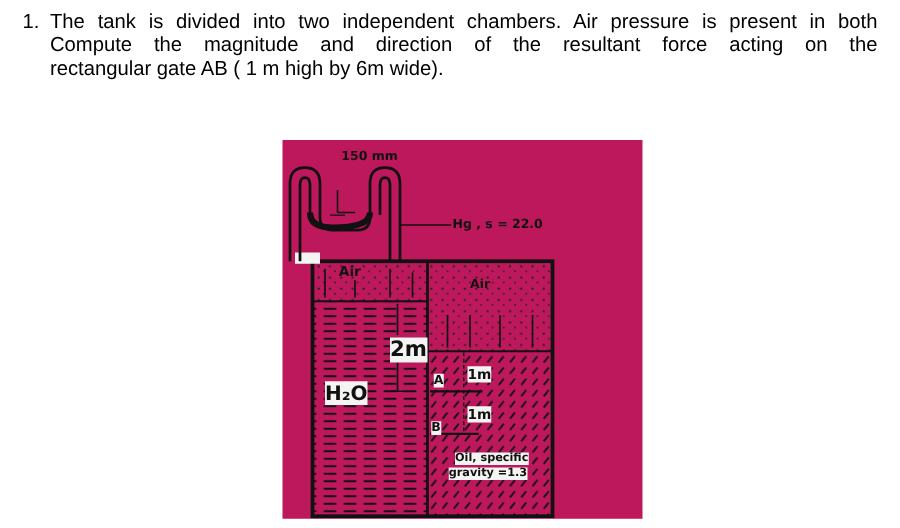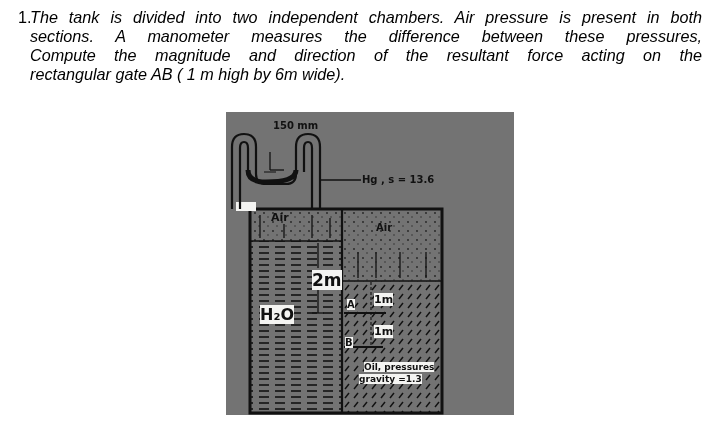--- a/index.html
+++ b/index.html
@@ -1,33 +1,32 @@
 <!DOCTYPE html>
 <html><head>
   <meta charset="utf-8">
   <style>
     html, body { margin: 0; padding: 0; background: #ffffff; }
     body { width: 720px; height: 422px; position: relative; overflow: hidden; font-family: "Liberation Sans", sans-serif; color: #000; }
     .problem { position: absolute; left: 18px; top: 8px; width: 684px; font-size: 16.2px; line-height: 19px; }
     .problem .num { position: absolute; left: 0; top: 0; }
-    .problem .body { margin-left: 12px; text-align: justify; font-style: italic; }
+    .problem .body { margin-left: 22px; text-align: justify; }
     .problem .body span { display: block; }
     .problem .body .l1, .problem .body .l2, .problem .body .l3 { text-align-last: justify; }
-    .figure { position: absolute; left: 226px; top: 112px; width: 288px; height: 303px; background: #737373; }
+    .figure { position: absolute; left: 226px; top: 112px; width: 288px; height: 303px; background: #be185d; }
     .figure svg { position: absolute; left: 0; top: 0; }
     .lbl { position: absolute; font-family: "DejaVu Sans", sans-serif; font-weight: bold; color: #111; white-space: nowrap; }
   </style>
 </head>
 <body>
 
 <div class="problem">
   <span class="num">1.</span>
   <div class="body">
     <span class="l1">The tank is divided into two independent chambers.  Air pressure is present in both</span>
-    <span class="l2">sections.   A manometer measures the difference between these pressures,</span>
     <span class="l3">Compute the magnitude and direction of the resultant force acting on the</span>
     <span class="l4">rectangular gate AB ( 1 m high by 6m wide).</span>
   </div>
 </div>
 
 <div class="figure">
   <svg width="288" height="303" viewBox="0 0 288 303">
     <defs>
       <pattern id="dots" width="9" height="9" patternUnits="userSpaceOnUse">
         <circle cx="2" cy="2" r="0.9" fill="#222"></circle>
@@ -91,24 +90,24 @@
       <line x1="174" y1="140" x2="174" y2="166"></line>
       <line x1="200" y1="140" x2="200" y2="166"></line>
     </g>
 
     <line x1="118" y1="201" x2="160" y2="201" stroke="#111" stroke-width="1.8"></line>
     <line x1="118" y1="235" x2="157" y2="235" stroke="#111" stroke-width="1.8"></line>
     <line x1="145" y1="170" x2="145" y2="235" stroke="#111" stroke-width="1.1" stroke-dasharray="3,2"></line>
   </svg>
 
   <span class="lbl" style="left:47px; top:8px; font-size:10px;">150 mm</span>
-  <span class="lbl" style="left:136px; top:62px; font-size:10px;">Hg , s = 13.6</span>
+  <span class="lbl" style="left:136px; top:62px; font-size:10px;">Hg , s = 22.0</span>
   <span class="lbl" style="left:45px; top:99px; font-size:11px;">Air</span>
   <span class="lbl" style="left:150px; top:110px; font-size:10px;">Air</span>
   <span class="lbl" style="left:86px; top:158px; font-size:17px; background:#f4f4f2;">2m</span>
   <span class="lbl" style="left:34px; top:193px; font-size:16px; background:#f4f4f2;">H₂O</span>
   <span class="lbl" style="left:121px; top:187px; font-size:10px; background:#f4f4f2;">A</span>
   <span class="lbl" style="left:119px; top:225px; font-size:10px; background:#f4f4f2;">B</span>
   <span class="lbl" style="left:148px; top:181px; font-size:11px; background:#f4f4f2;">1m</span>
   <span class="lbl" style="left:148px; top:213px; font-size:11px; background:#f4f4f2;">1m</span>
-  <span class="lbl" style="left:138px; top:250px; font-size:9px; background:#f4f4f2;">Oil, pressures</span>
+  <span class="lbl" style="left:138px; top:250px; font-size:9px; background:#f4f4f2;">Oil, specific</span>
   <span class="lbl" style="left:133px; top:262px; font-size:9px; background:#f4f4f2;">gravity =1.3</span>
 </div>
 
 </body></html>

